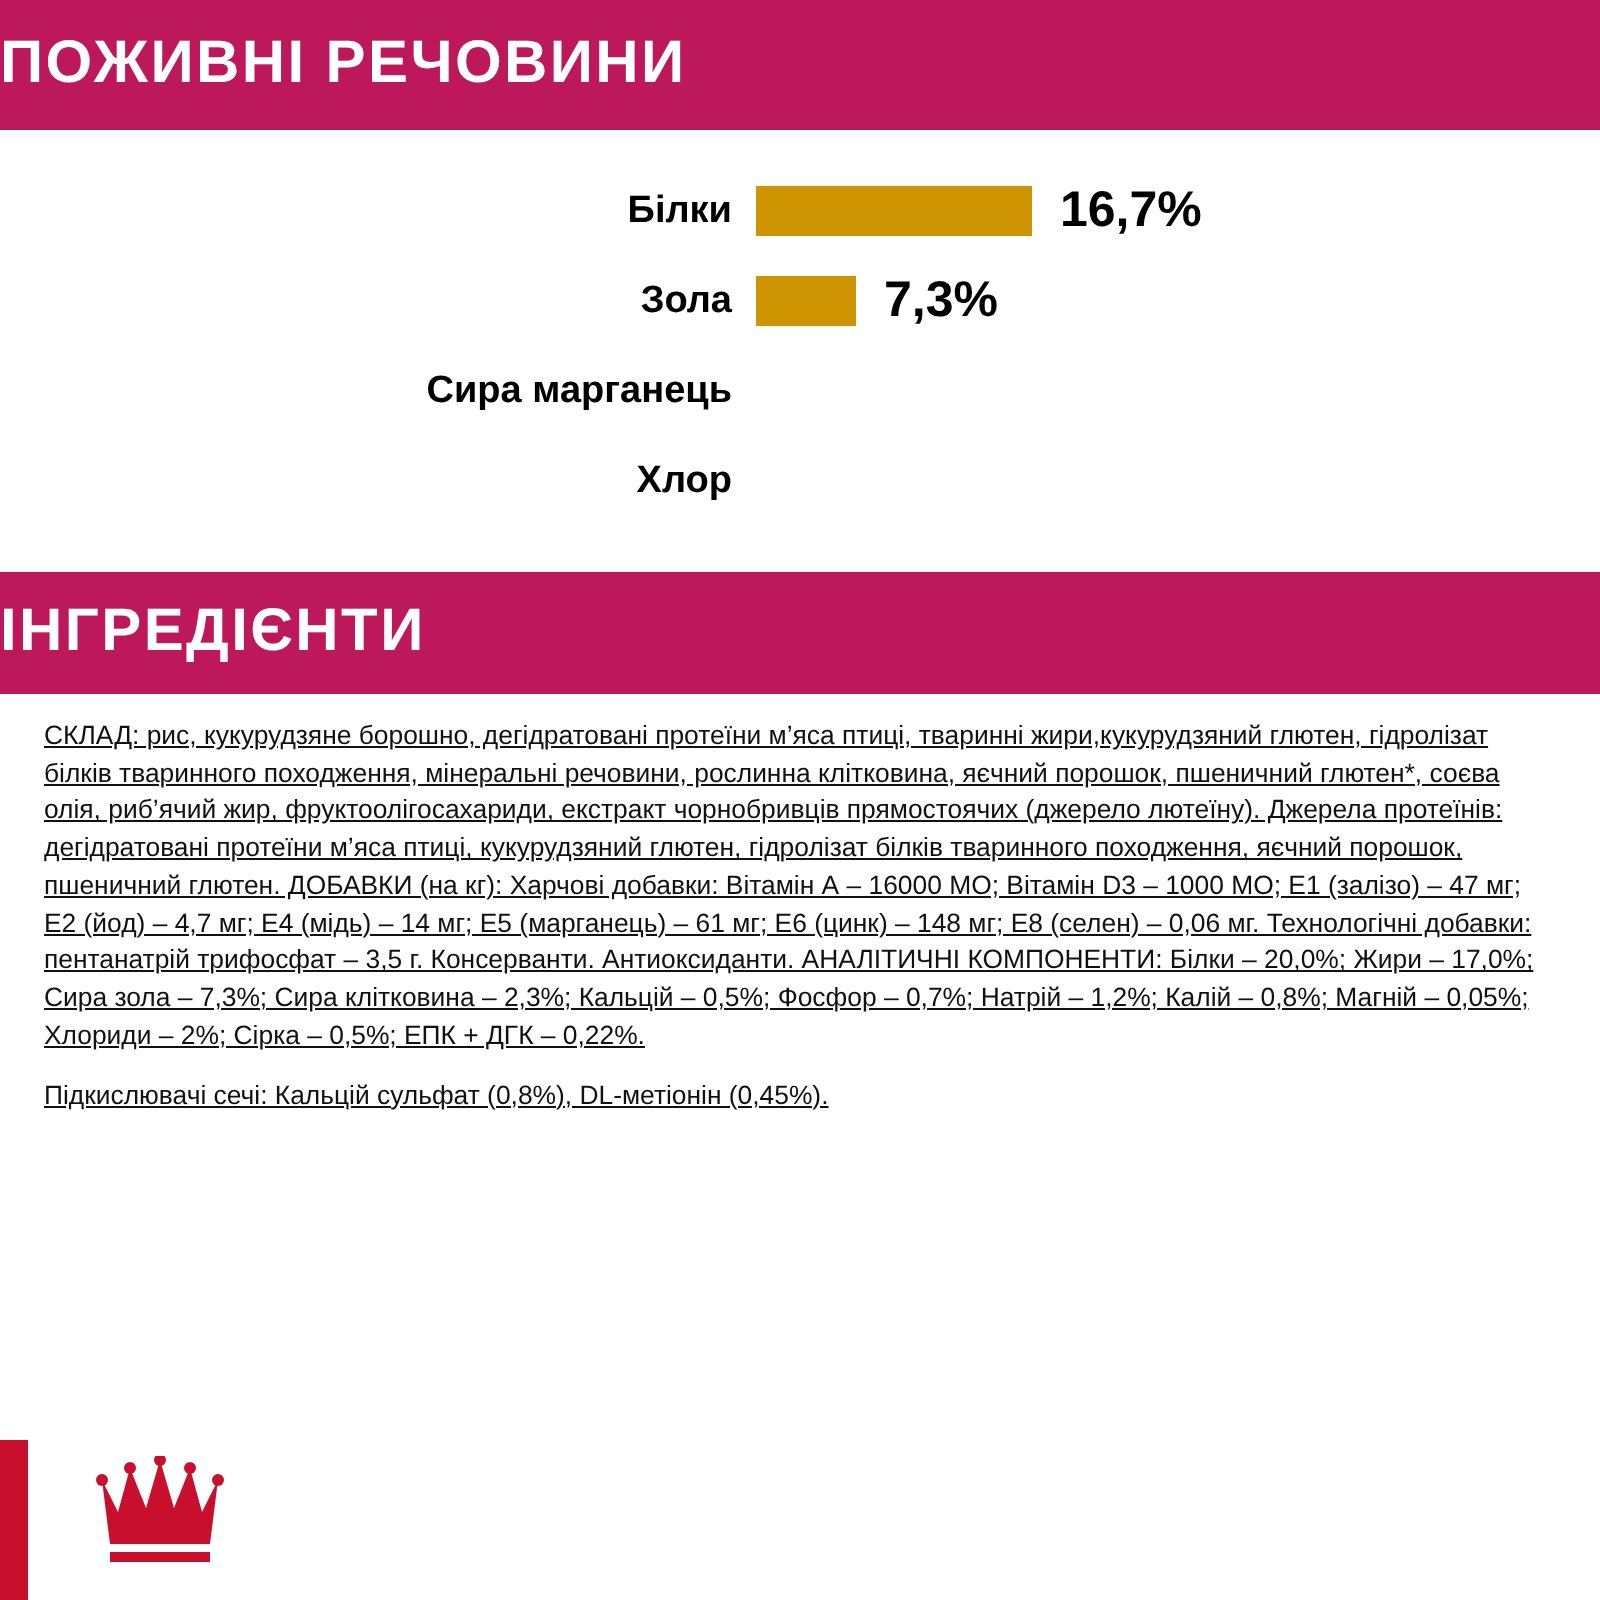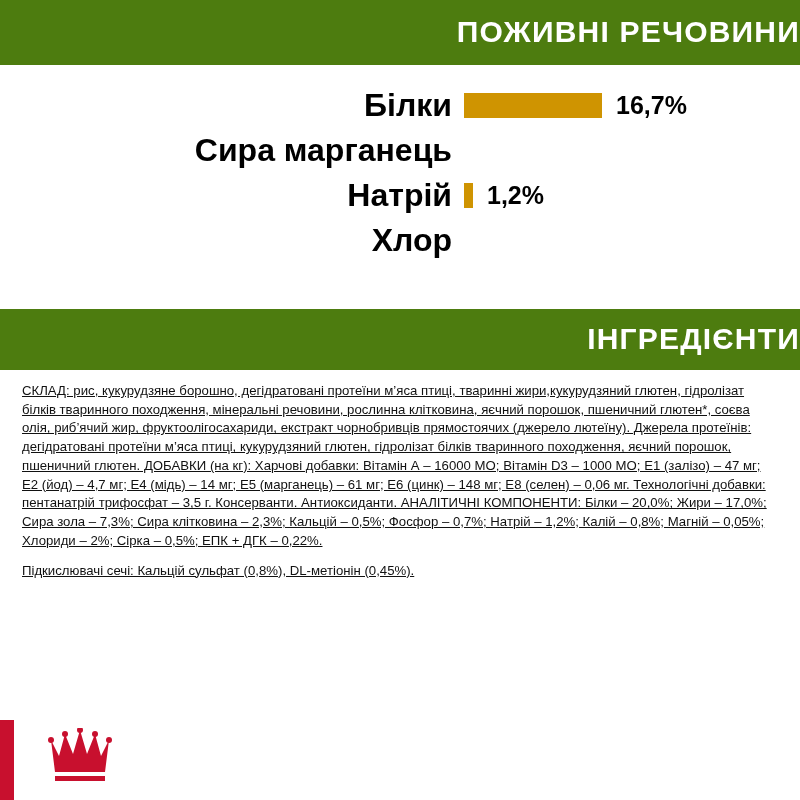--- a/index.html
+++ b/index.html
@@ -16,55 +16,55 @@
   }
   .page {
     position: relative;
     width: 800px;
     height: 800px;
     box-sizing: border-box;
   }
 
   
   .band {
-    background: #4d7c0f;
+    background: #be185d;
     width: 100%;
     box-sizing: border-box;
-    text-align: right;
+    text-align: left;
   }
   .band-title {
     color: #ffffff;
     font-size: 30px;
     font-weight: bold;
     letter-spacing: 1.2px;
     line-height: 1.0;
   }
   .band-nutrients {
     padding: 17px 0 18px 0;
   }
   .band-ingredients {
     padding: 15px 0 16px 0;
-    margin-top: 38px;
+    margin-top: 15px;
   }
 
   
   .chart {
     padding: 18px 0 8px 0;
   }
   .chart-row {
     display: flex;
     align-items: center;
     height: 45px;
   }
   .chart-label {
-    width: 464px;
+    width: 378px;
     text-align: right;
     padding-right: 12px;
     box-sizing: border-box;
-    font-size: 32px;
+    font-size: 19px;
     font-weight: bold;
     color: #000000;
     white-space: nowrap;
   }
   .chart-barwrap {
     flex: 1;
     display: flex;
     align-items: center;
   }
   .chart-bar {
@@ -132,32 +132,32 @@
 
     <div class="chart-row">
       <div class="chart-label">Білки</div>
       <div class="chart-barwrap">
         <div class="chart-bar" style="width:138px"></div>
         <div class="chart-value">16,7%</div>
       </div>
     </div>
 
 
+    <div class="chart-row">
+      <div class="chart-label">Зола</div>
+      <div class="chart-barwrap">
+        <div class="chart-bar" style="width:50px"></div>
+        <div class="chart-value">7,3%</div>
+      </div>
+    </div>
 
     <div class="chart-row">
       <div class="chart-label">Сира марганець</div>
     </div>
 
-    <div class="chart-row">
-      <div class="chart-label">Натрій</div>
-      <div class="chart-barwrap">
-        <div class="chart-bar" style="width:9px"></div>
-        <div class="chart-value">1,2%</div>
-      </div>
-    </div>
 
     <div class="chart-row">
       <div class="chart-label">Хлор</div>
     </div>
 
   </div>
 
   <div class="band band-ingredients">
     <div class="band-title">ІНГРЕДІЄНТИ</div>
   </div>

